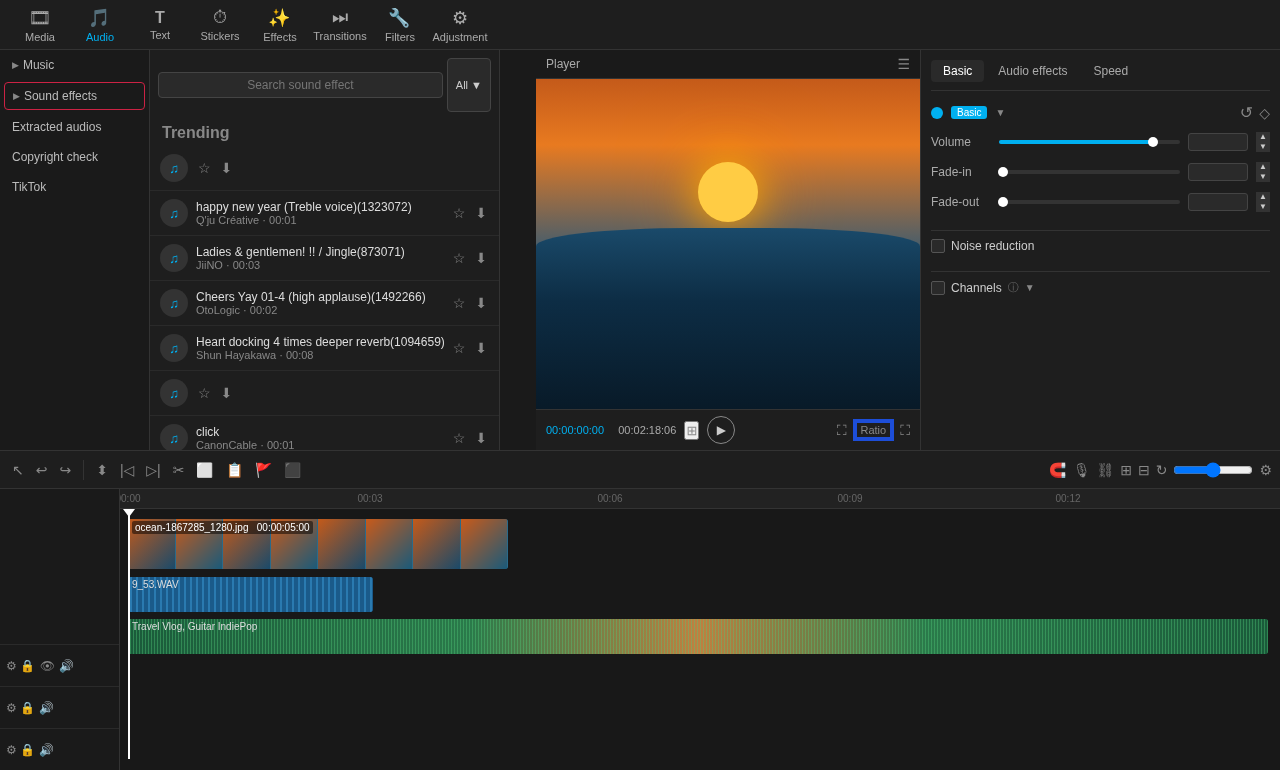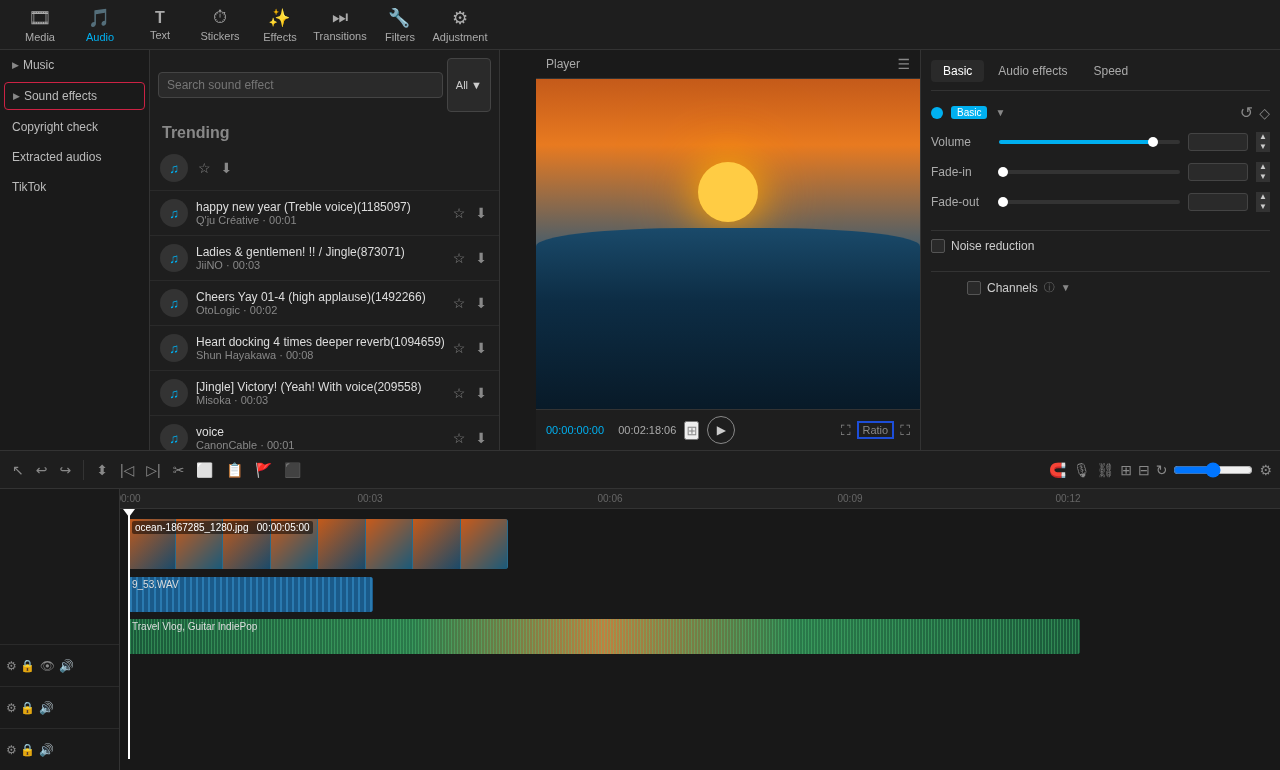--- a/index.html
+++ b/index.html
@@ -38,21 +38,21 @@
     
     .sound-panel {
       width: 350px; background: #1e1e1e; border-right: 1px solid #333;
       display: flex; flex-direction: column;
     }
     .search-bar {
       display: flex; align-items: center; margin: 8px; gap: 4px;
     }
     .search-input {
       flex: 1; background: #2a2a2a; border: 1px solid #444; border-radius: 4px;
-      color: #7dd3fc; padding: 5px 8px; font-size: 12px; outline: none;
+      color: #7dd3fc; padding: 5px 8px; font-size: 12px; outline: none; text-align: center;
     }
     .search-btn {
       background: #2a2a2a; border: 1px solid #444; border-radius: 4px;
       color: #ccc; padding: 20px 8px; cursor: pointer; font-size: 11px; white-space: nowrap;
     }
     .trending-label {
       padding: 4px 12px; color: #888; font-size: 16px; font-weight: bold;
     }
     .sound-list { flex: 1; overflow-y: auto; }
     .sound-item {
@@ -153,21 +153,21 @@
     .spin-btn { background: #333; border: none; color: #ccc; cursor: pointer; font-size: 8px; padding: 1px 3px; line-height: 1; }
     .checkbox-row {
       display: flex; align-items: center; gap: 6px; margin-bottom: 10px;
     }
     .checkbox {
       width: 14px; height: 14px; border: 1px solid #555; border-radius: 2px;
       background: #2a2a2a; cursor: pointer; display: flex; align-items: center; justify-content: center;
     }
     .section-divider { height: 1px; background: #333; margin: 8px 0; }
     .channels-row {
-      display: flex; align-items: center; gap: 6px; margin-bottom: 10px; margin-left: 36px;
+      display: flex; align-items: center; gap: 6px; margin-bottom: 10px;
     }
 
     
     .timeline-area {
       height: 320px; background: #181818; border-top: 1px solid #333;
       display: flex; flex-direction: column;
     }
     .timeline-toolbar {
       height: 38px; background: #1e1e1e; border-bottom: 1px solid #333;
       display: flex; align-items: center; padding: 0 8px; gap: 4px;
@@ -272,24 +272,24 @@
   <div class="left-panel">
     <div class="left-panel-item">
       <span class="arrow">▶</span>
       <span>Music</span>
     </div>
     <div class="left-panel-item selected" style="border-color:#cc2244;">
       <span class="arrow">▶</span>
       <span>Sound effects</span>
     </div>
     <div class="left-panel-item">
+      <span>Extracted audios</span>
+    </div>
+    <div class="left-panel-item">
       <span>Copyright check</span>
-    </div>
-    <div class="left-panel-item">
-      <span>Extracted audios</span>
     </div>
     <div class="left-panel-item">
       <span>TikTok</span>
     </div>
   </div>
 
   <div class="sound-panel">
     <div class="search-bar">
       <input class="search-input" type="text" placeholder="Search sound effect" style="">
       <button class="search-btn">
@@ -303,21 +303,21 @@
         <div class="sound-icon">♫</div>
         <div class="sound-actions">
           <button class="sound-action-btn">☆</button>
           <button class="sound-action-btn">⬇</button>
         </div>
       </div>
 
       <div class="sound-item">
         <div class="sound-icon">♫</div>
         <div class="sound-info">
-          <div class="sound-name">happy new year (Treble voice)(1185097)</div>
+          <div class="sound-name">happy new year (Treble voice)(1323072)</div>
           <div class="sound-meta">
             <span>Q'ju Créative</span> ·
             <span>00:01</span>
           </div>
         </div>
         <div class="sound-actions">
           <button class="sound-action-btn">☆</button>
           <button class="sound-action-btn">⬇</button>
         </div>
       </div>
@@ -362,37 +362,30 @@
           </div>
         </div>
         <div class="sound-actions">
           <button class="sound-action-btn">☆</button>
           <button class="sound-action-btn">⬇</button>
         </div>
       </div>
 
       <div class="sound-item">
         <div class="sound-icon">♫</div>
-        <div class="sound-info">
-          <div class="sound-name">[Jingle] Victory! (Yeah! With voice(209558)</div>
-          <div class="sound-meta">
-            <span>Misoka</span> ·
-            <span>00:03</span>
-          </div>
-        </div>
         <div class="sound-actions">
           <button class="sound-action-btn">☆</button>
           <button class="sound-action-btn">⬇</button>
         </div>
       </div>
 
       <div class="sound-item">
         <div class="sound-icon">♫</div>
         <div class="sound-info">
-          <div class="sound-name">voice</div>
+          <div class="sound-name">click</div>
           <div class="sound-meta">
             <span>CanonCable</span> ·
             <span>00:01</span>
           </div>
         </div>
         <div class="sound-actions">
           <button class="sound-action-btn">☆</button>
           <button class="sound-action-btn">⬇</button>
         </div>
       </div>
@@ -413,21 +406,21 @@
     </div>
     <div class="player-controls">
       <span class="time-display">00:00:00:00</span>
       <span class="time-total"> &nbsp;
         <span>00:02:18:06</span>
       </span>
       <button class="grid-btn">⊞</button>
       <button class="play-btn">▶</button>
       <div class="player-controls-right">
         <button class="ctrl-btn">⛶</button>
-        <button class="ctrl-btn" style="border:2px solid #1d4ed8;padding:1px 4px;font-size:11px;">Ratio</button>
+        <button class="ctrl-btn" style="border:4px solid #1d4ed8;padding:1px 4px;font-size:11px;">Ratio</button>
         <button class="ctrl-btn">⛶</button>
       </div>
     </div>
   </div>
 
   <div class="right-panel">
     <div class="right-tabs">
       <div class="right-tab active">
         <span>Basic</span>
       </div>
@@ -587,21 +580,21 @@
           <div class="track-label-overlay" style="background:rgba(0,0,0,0.5);padding:1px 3px;border-radius:2px;">
             ocean-1867285_1280.jpg &nbsp; 00:00:05:00
           </div>
         </div>
 
         <div class="audio-track audio-track-1" style="left:8px;top:68px;width:245px;height:35px;position:absolute;">
           <div class="audio-waveform" style="background:repeating-linear-gradient(90deg,#1a5a8a 0px,#1a5a8a 2px,#2a7ab0 2px,#2a7ab0 4px,#1a5a8a 4px,#1a5a8a 6px);"></div>
           <div class="audio-track-label">9_53.WAV</div>
         </div>
 
-        <div class="audio-track audio-track-2" style="left:8px;top:110px;width:952px;height:35px;position:absolute;">
+        <div class="audio-track audio-track-2" style="left:8px;top:110px;width:1140px;height:35px;position:absolute;">
           <div class="audio-waveform" style="background:linear-gradient(90deg,#1a5a3a 0%,#2a7a4a 30%,#c08040 50%,#2a7a4a 70%,#1a5a3a 100%);position:relative;">
             <div style="position:absolute;inset:0;background:repeating-linear-gradient(90deg,transparent 0px,transparent 2px,rgba(80,200,120,0.4) 2px,rgba(80,200,120,0.4) 3px);"></div>
           </div>
           <div class="audio-track-label">Travel Vlog, Guitar IndiePop</div>
         </div>
       </div>
     </div>
   </div>
 </div>
 

